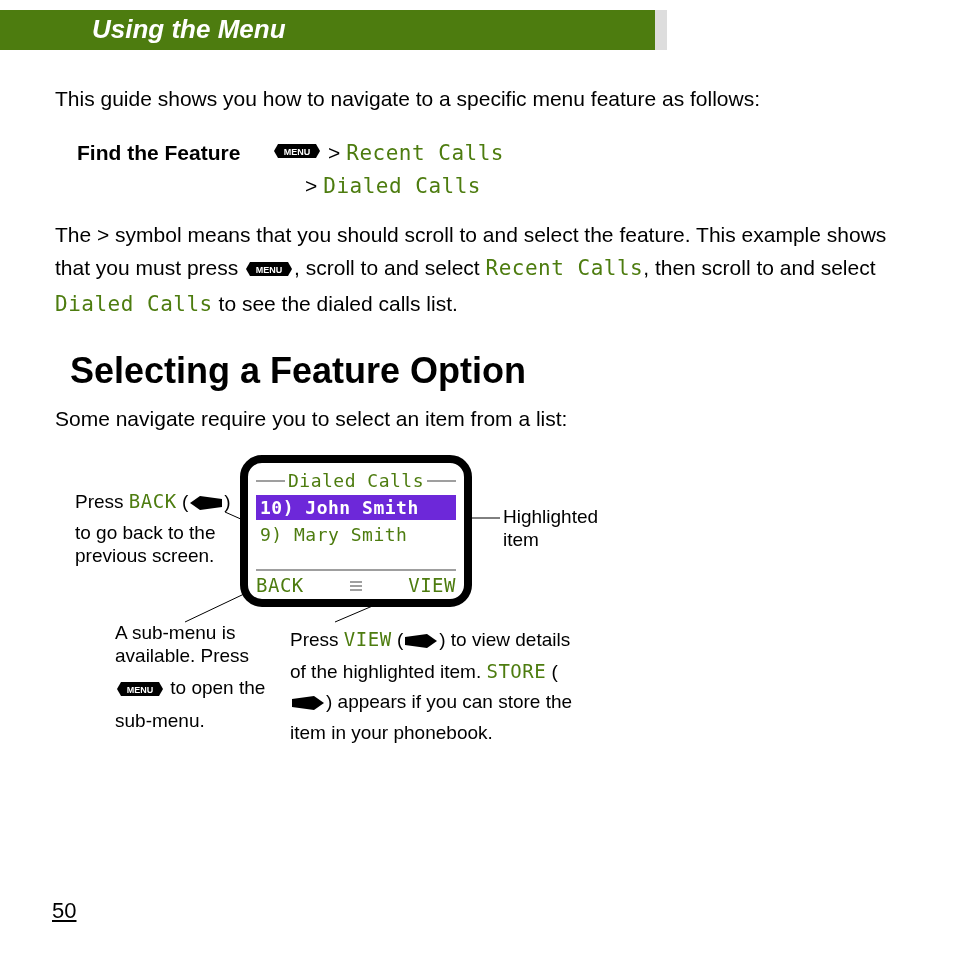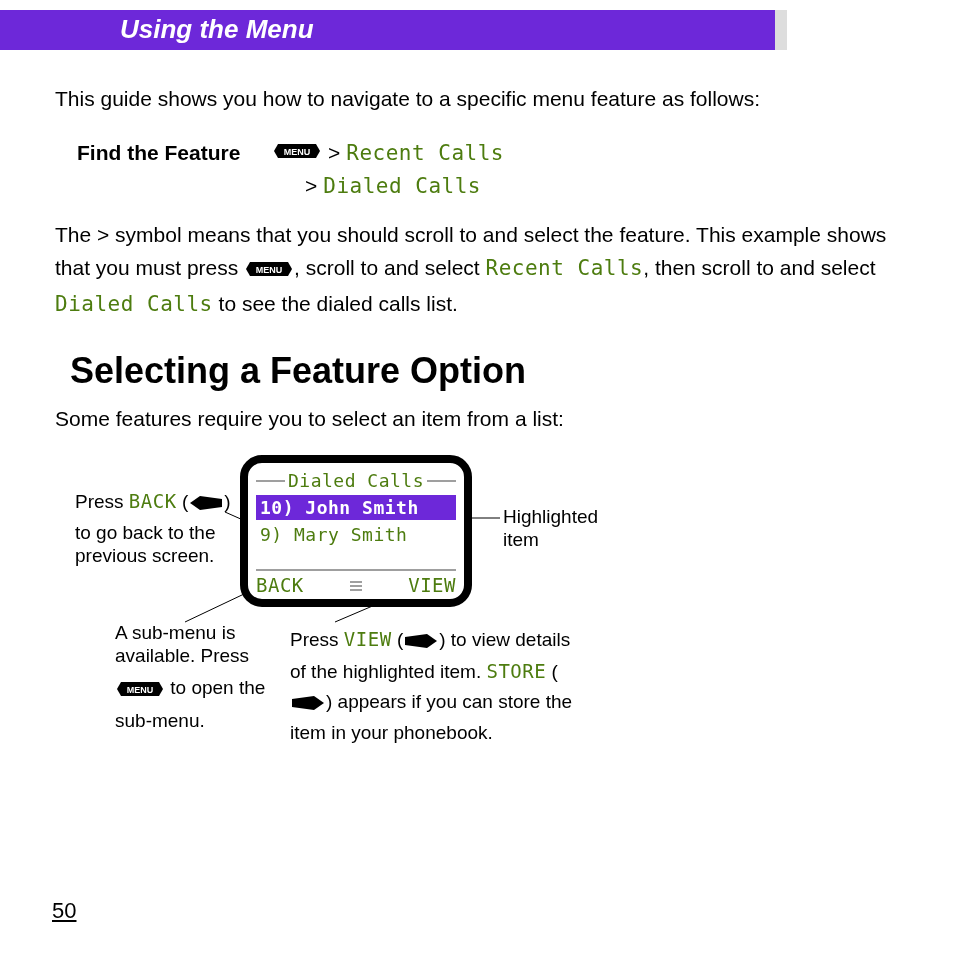--- a/index.html
+++ b/index.html
@@ -14,29 +14,29 @@
     font-size: 21px;
     line-height: 1.3;
   }
   .header-band {
     margin-top: 10px;
     height: 40px;
     display: flex;
     align-items: stretch;
   }
   .header-dark {
-    width: 775px;
-    background: #6d28d9;
+    width: 655px;
+    background: #4d7c0f;
     color: #fff;
     font-style: italic;
     font-weight: 700;
     font-size: 26px;
     display: flex;
     align-items: center;
-    padding-left: 120px;
+    padding-left: 92px;
     box-sizing: border-box;
   }
   .header-light {
     flex: none;
     width: 12px;
     background: #ddd;
   }
   .body-col {
     padding: 35px 55px 0 55px;
   }
@@ -210,21 +210,21 @@
     <span>The &gt; symbol means that you should scroll to and select the feature. This example shows that you must press </span>
     <span class="menu-key">
       <svg width="46" height="18" viewBox="0 0 46 18">
         <path d="M4 2 H42 L46 9 L42 16 H4 L0 9 Z" fill="#000"></path>
         <text x="23" y="13" text-anchor="middle" font-family="Arial" font-size="9" font-weight="700" fill="#fff">MENU</text>
       </svg>
     </span><span>, scroll to and select </span><span class="lcd">Recent Calls</span><span>, then scroll to and select </span><span class="lcd">Dialed Calls</span><span> to see the dialed calls list.</span>
   </p>
 
   <h2 class="section">Selecting a Feature Option</h2>
-  <p>Some features require you to select an item from a list:</p>
+  <p>Some navigate require you to select an item from a list:</p>
 
   <div class="diagram">
 
     <svg class="annot">
 
       <path d="M150 62 L186 78" stroke="#000" fill="none"></path>
 
       <path d="M190 35 L183 35 L183 127 L190 127" stroke="#9f9f9f" fill="none" stroke-width="2"></path>
       <path d="M183 62 L190 62" stroke="#9f9f9f" stroke-width="2"></path>
       <polygon points="183,132 179,124 187,124" fill="#9f9f9f"></polygon>

